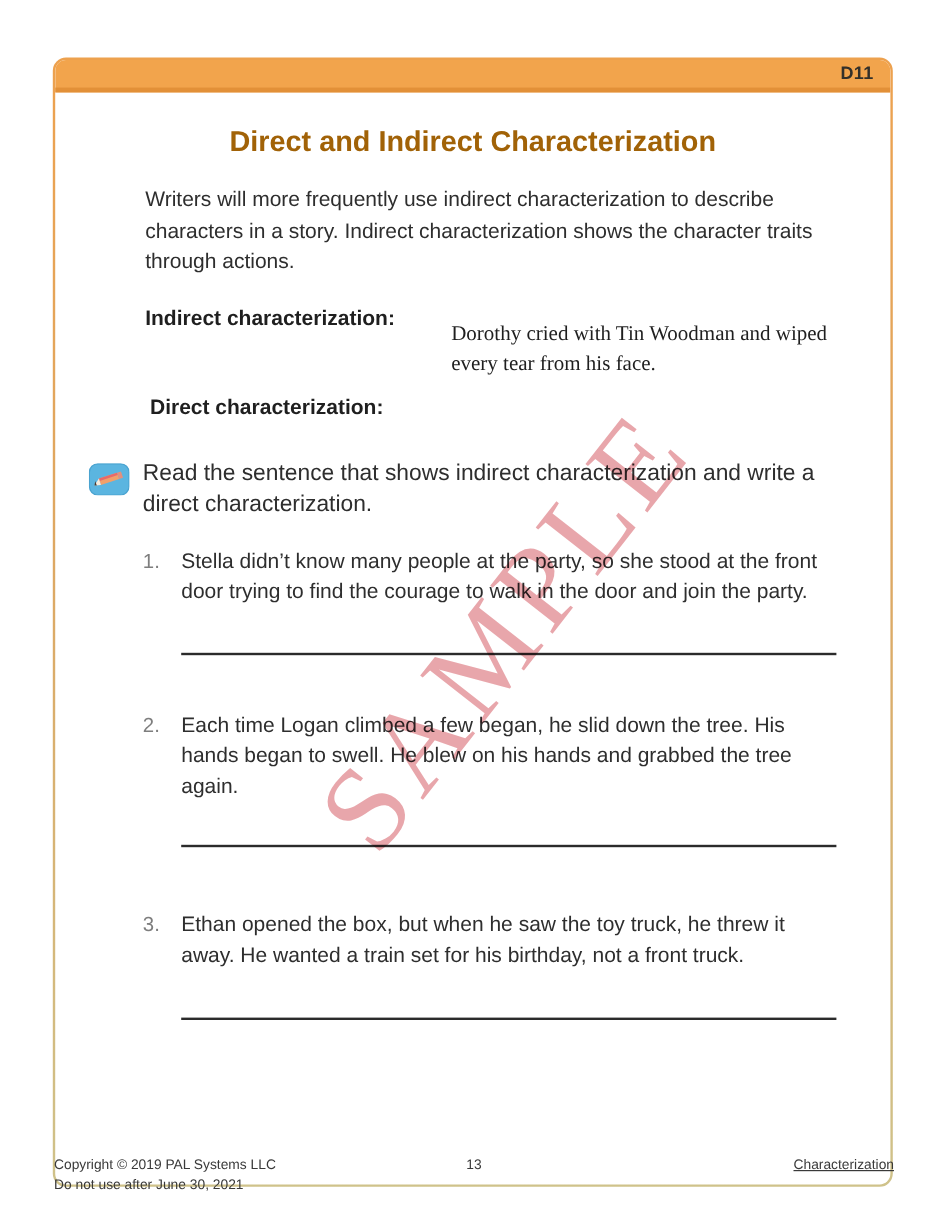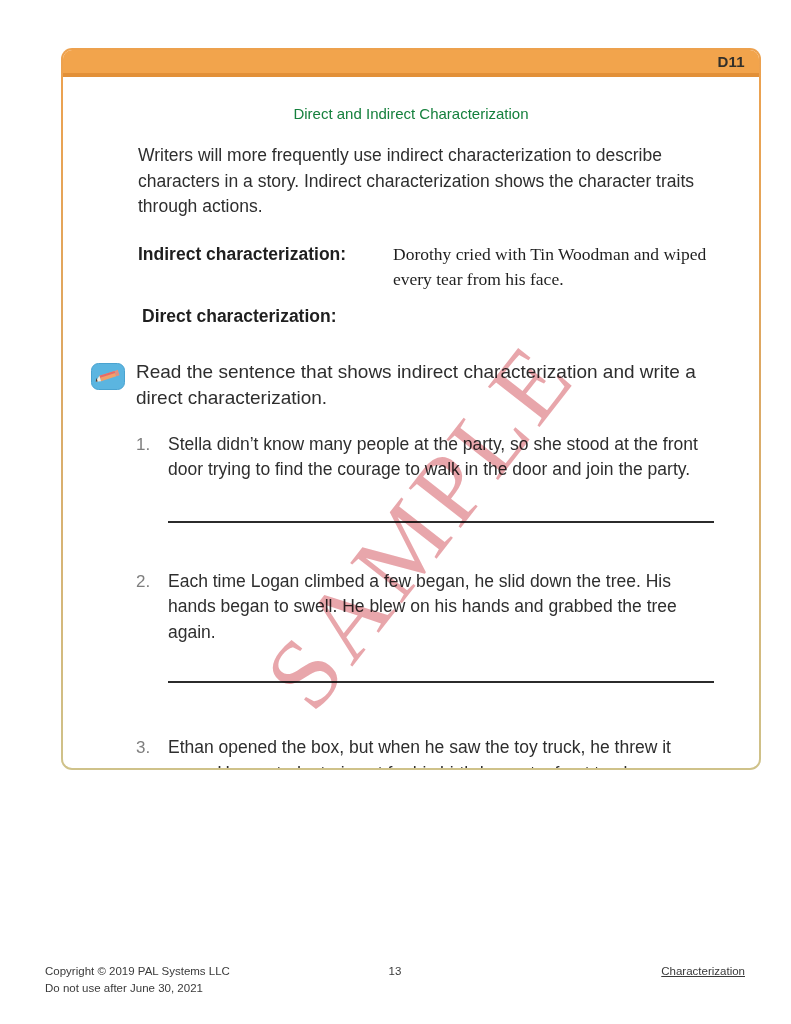--- a/index.html
+++ b/index.html
@@ -5,22 +5,22 @@
   html, body { margin: 0; padding: 0; background: #ffffff; }
   .page {
     position: relative;
     width: 791px; height: 1024px;
     background: #ffffff;
     font-family: "Liberation Sans", sans-serif;
     overflow: hidden;
   }
   
   .card-border {
-    position: absolute; left: 61px; top: 48px;
-    width: 700px; height: 722px;
+    position: absolute; left: 44px; top: 48px;
+    width: 700px; height: 941px;
     background: linear-gradient(180deg, #EDA14E 0%, #DDA863 45%, #CFC28A 100%);
     border-radius: 11px;
     padding: 2px;
     box-sizing: border-box;
   }
   .card {
     width: 100%; height: 100%;
     background: #ffffff;
     border-radius: 9px;
     overflow: hidden;
@@ -30,37 +30,38 @@
     background: #F2A44C;
     border-bottom: 4px solid #E29038;
     display: flex; justify-content: flex-end; align-items: center;
     padding-right: 14px;
   }
   .tag { font-weight: bold; font-size: 15px; color: #33302a; letter-spacing: .3px; }
 
   .title {
     margin: 28px 0 0 0;
     text-align: center;
-    font-size: 15px; font-weight: normal; color: #15803d;
+    font-size: 24px; font-weight: bold; color: #a16207;
   }
   .intro {
     margin: 21px 52px 0 75px;
     font-size: 17.5px; line-height: 25.5px; color: #2e2e2e;
   }
   .examples { margin: 22px 40px 0 75px; }
   .example-row { display: flex; margin-bottom: 12px; }
   .ex-label {
     width: 255px; flex: none;
     font-weight: bold; font-size: 17.5px; color: #1f1f1f; line-height: 25px;
   }
   .example-row.direct .ex-label { padding-left: 4px; width: 251px; }
   .ex-text {
     font-family: "Liberation Serif", serif;
     font-size: 17.5px; line-height: 25px; color: #1f1f1f;
     max-width: 332px;
+    margin-top: 12px;
   }
   .instruction { display: flex; align-items: flex-start; margin: 30px 60px 0 28px; }
   .pencil-badge { flex: none; width: 34px; height: 27px; margin: 4px 11px 0 0; }
   .instr-text { font-size: 19px; line-height: 26px; color: #2e2e2e; }
 
   .item { display: flex; margin: 21px 55px 0 73px; }
   .item-num { width: 32px; flex: none; font-size: 17px; color: #7e7e7e; line-height: 25.5px; }
   .item-text { font-size: 17.5px; line-height: 25.5px; color: #2e2e2e; }
   .answer-line {
     height: 0; border-top: 2px solid #2b2b2b;

